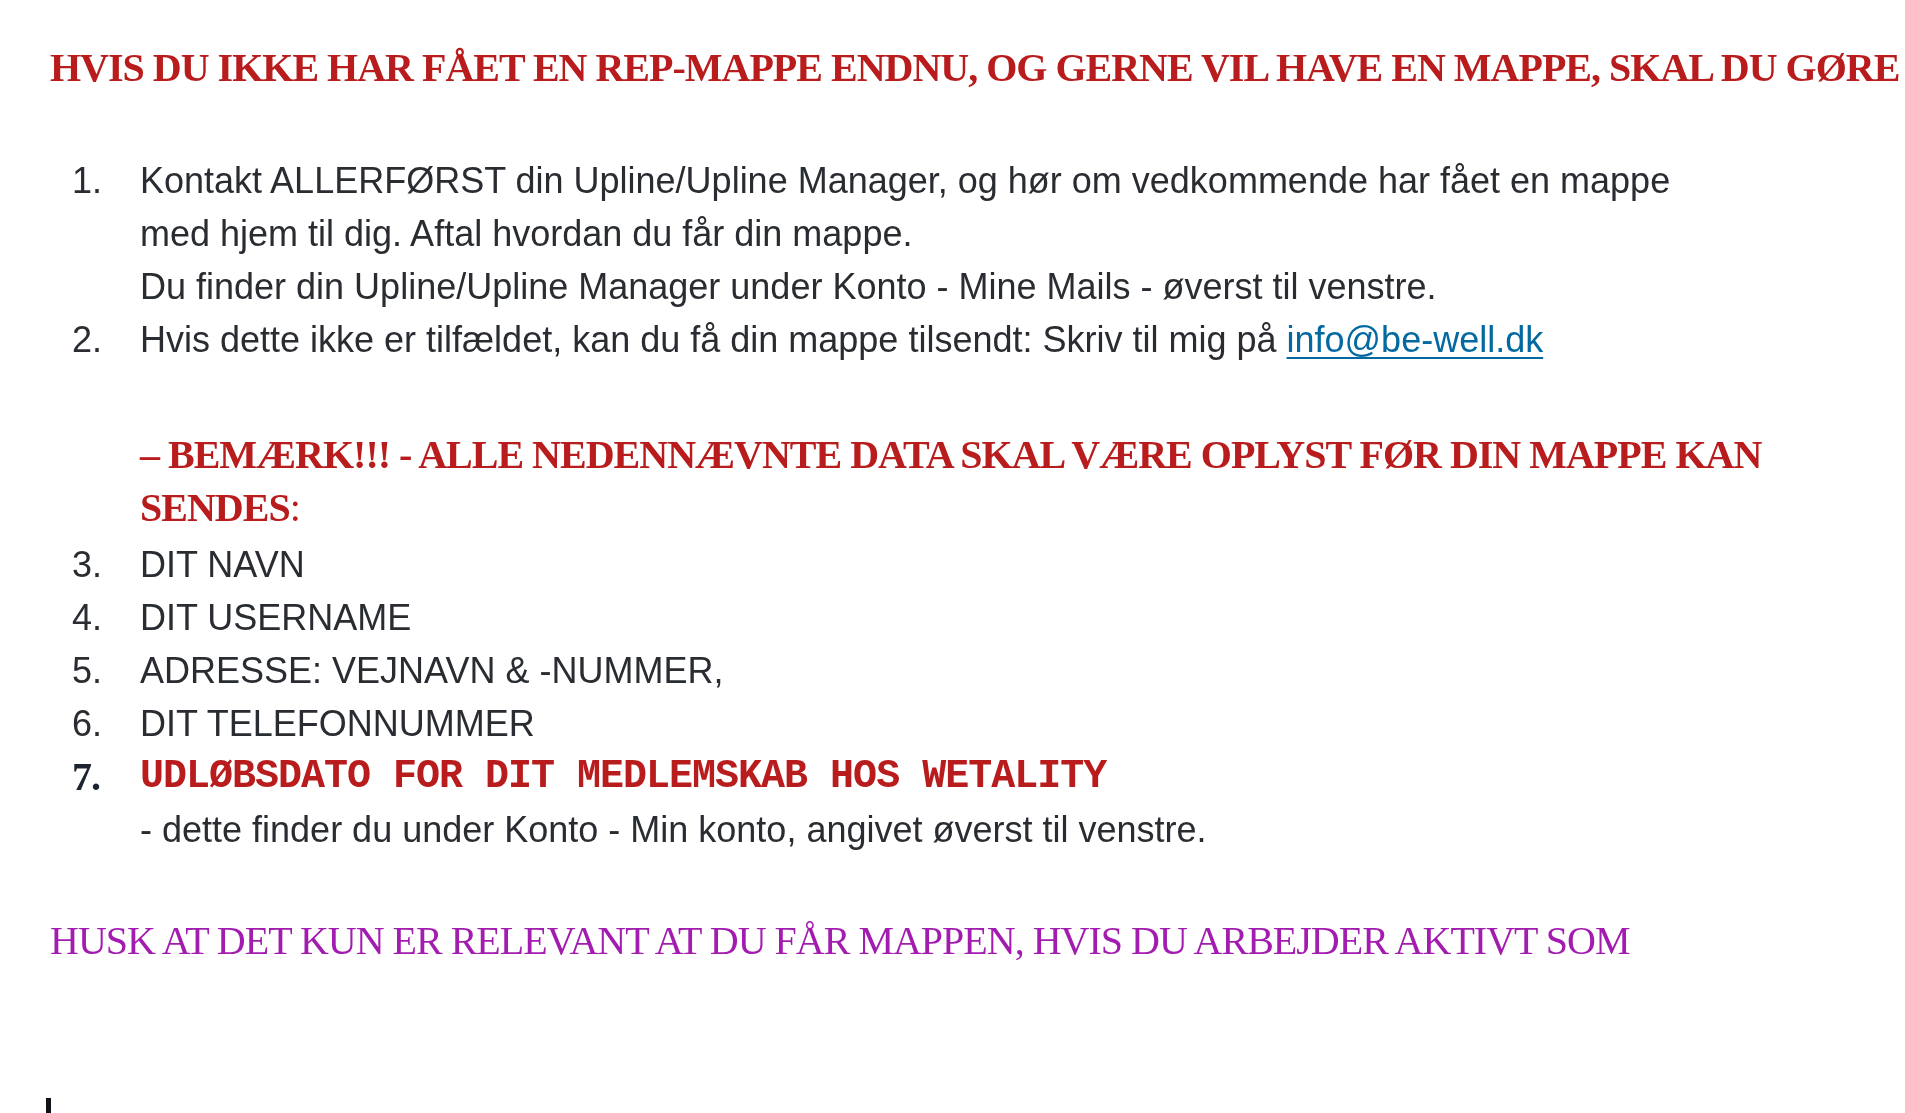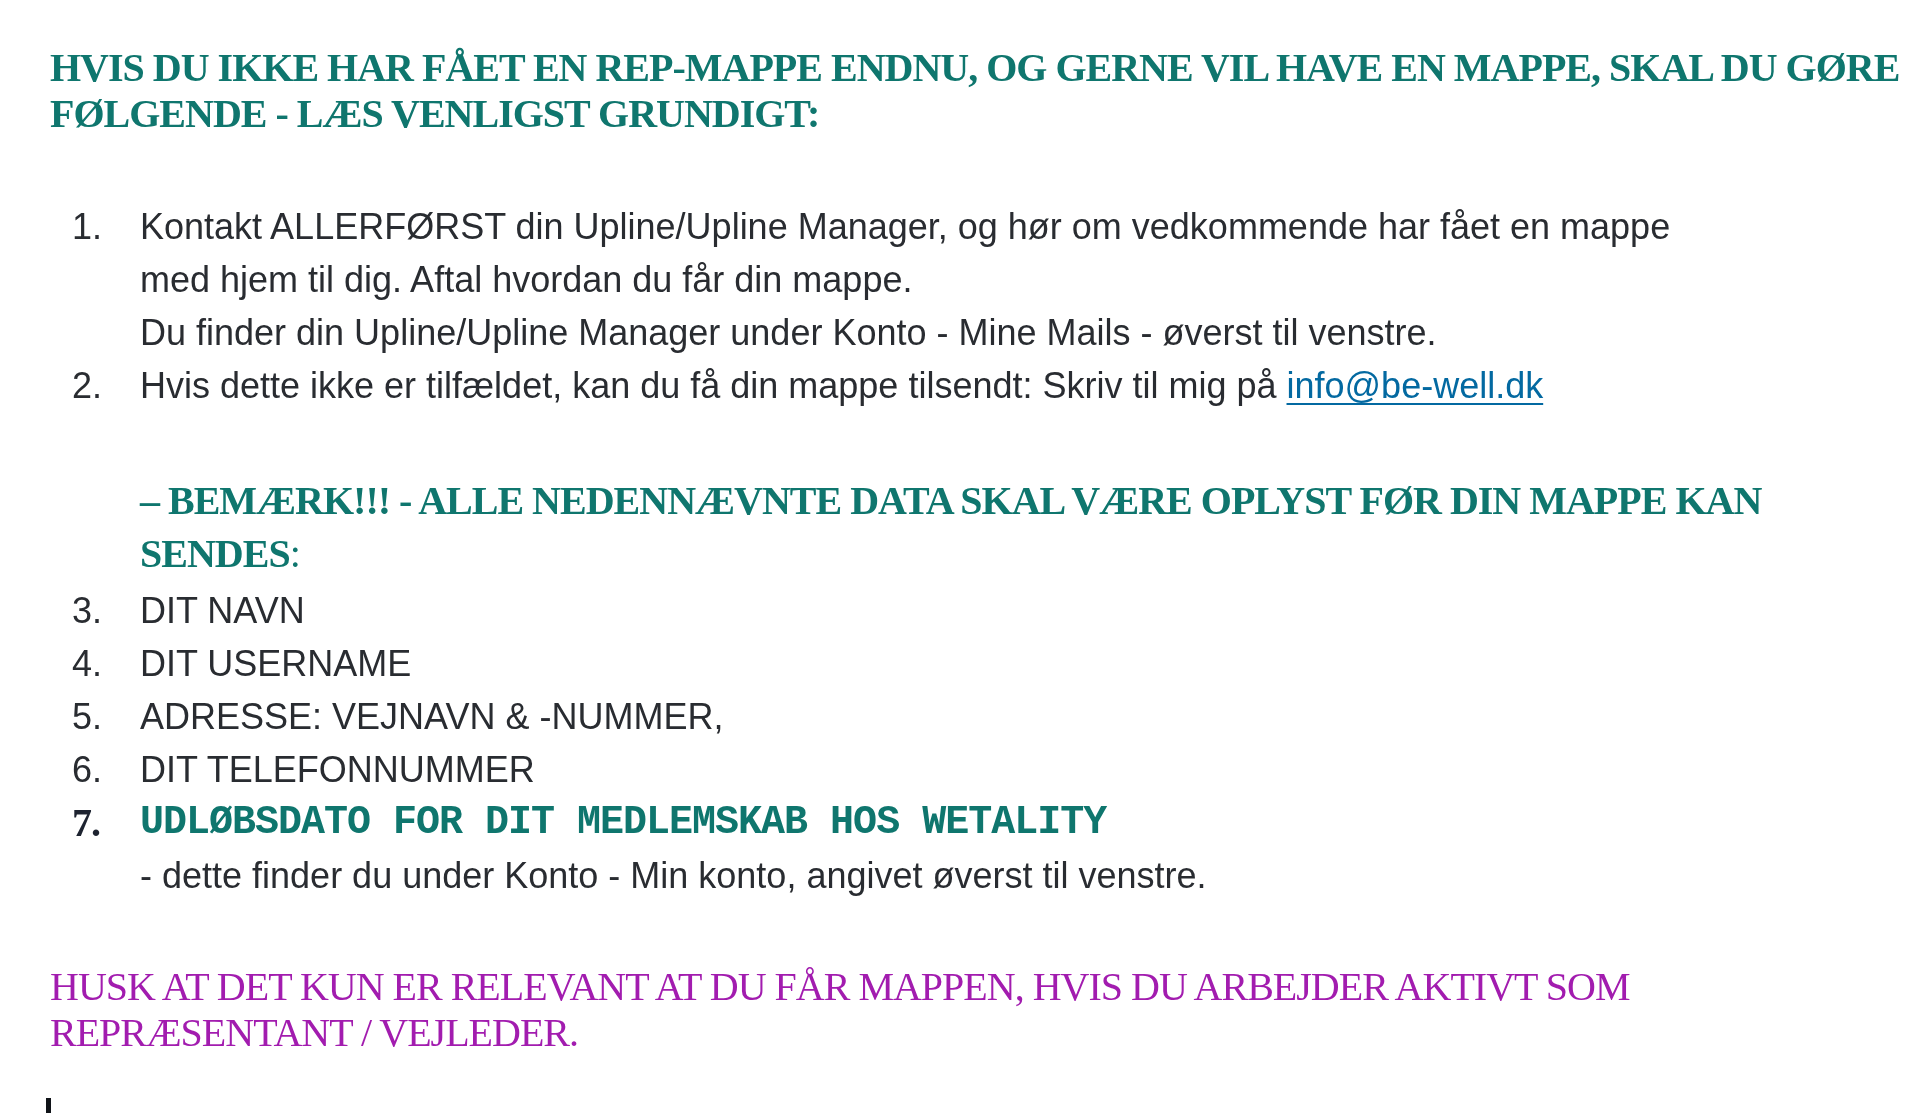--- a/index.html
+++ b/index.html
@@ -11,21 +11,21 @@
     background: #ffffff;
   }
   .line { white-space: nowrap; }
 
   
   .serif-bold {
     font-family: "Liberation Serif", "DejaVu Serif", serif;
     font-weight: bold;
     font-size: 40px;
     letter-spacing: -1px;
-    color: #0f766e;
+    color: #b91c1c;
   }
   .serif-reg {
     font-family: "Liberation Serif", "DejaVu Serif", serif;
     font-weight: normal;
     font-size: 40px;
     letter-spacing: -1px;
     color: #a21caf;
   }
 
   
@@ -90,21 +90,20 @@
     background: #101318;
   }
 </style>
 </head>
 <body>
 
 <div class="page">
 
   <div class="heading serif-bold">
     <div class="line">HVIS DU IKKE HAR FÅET EN REP-MAPPE ENDNU, OG GERNE VIL HAVE EN MAPPE, SKAL DU GØRE</div>
-    <div class="line">FØLGENDE - LÆS VENLIGST GRUNDIGT:</div>
   </div>
 
   <div class="list sans">
 
     <div class="list-row">
       <span class="num-col">1.</span>
       <span class="text-col">
         <div class="line">Kontakt ALLERFØRST din Upline/Upline Manager, og hør om vedkommende har fået en mappe</div>
         <div class="line">med hjem til dig. Aftal hvordan du får din mappe.</div>
         <div class="line">Du finder din Upline/Upline Manager under Konto - Mine Mails - øverst til venstre.</div>
@@ -156,18 +155,17 @@
       <span class="text-col">
         <div class="line serif-bold item7-bold">UDLØBSDATO FOR DIT MEDLEMSKAB HOS WETALITY</div>
         <div class="line">- dette finder du under Konto - Min konto, angivet øverst til venstre.</div>
       </span>
     </div>
 
   </div>
 
   <div class="footer serif-reg">
     <div class="line">HUSK AT DET KUN ER RELEVANT AT DU FÅR MAPPEN, HVIS DU ARBEJDER AKTIVT SOM</div>
-    <div class="line">REPRÆSENTANT / VEJLEDER.</div>
   </div>
 
   <div class="caret"></div>
 
 </div>
 
 </body></html>

